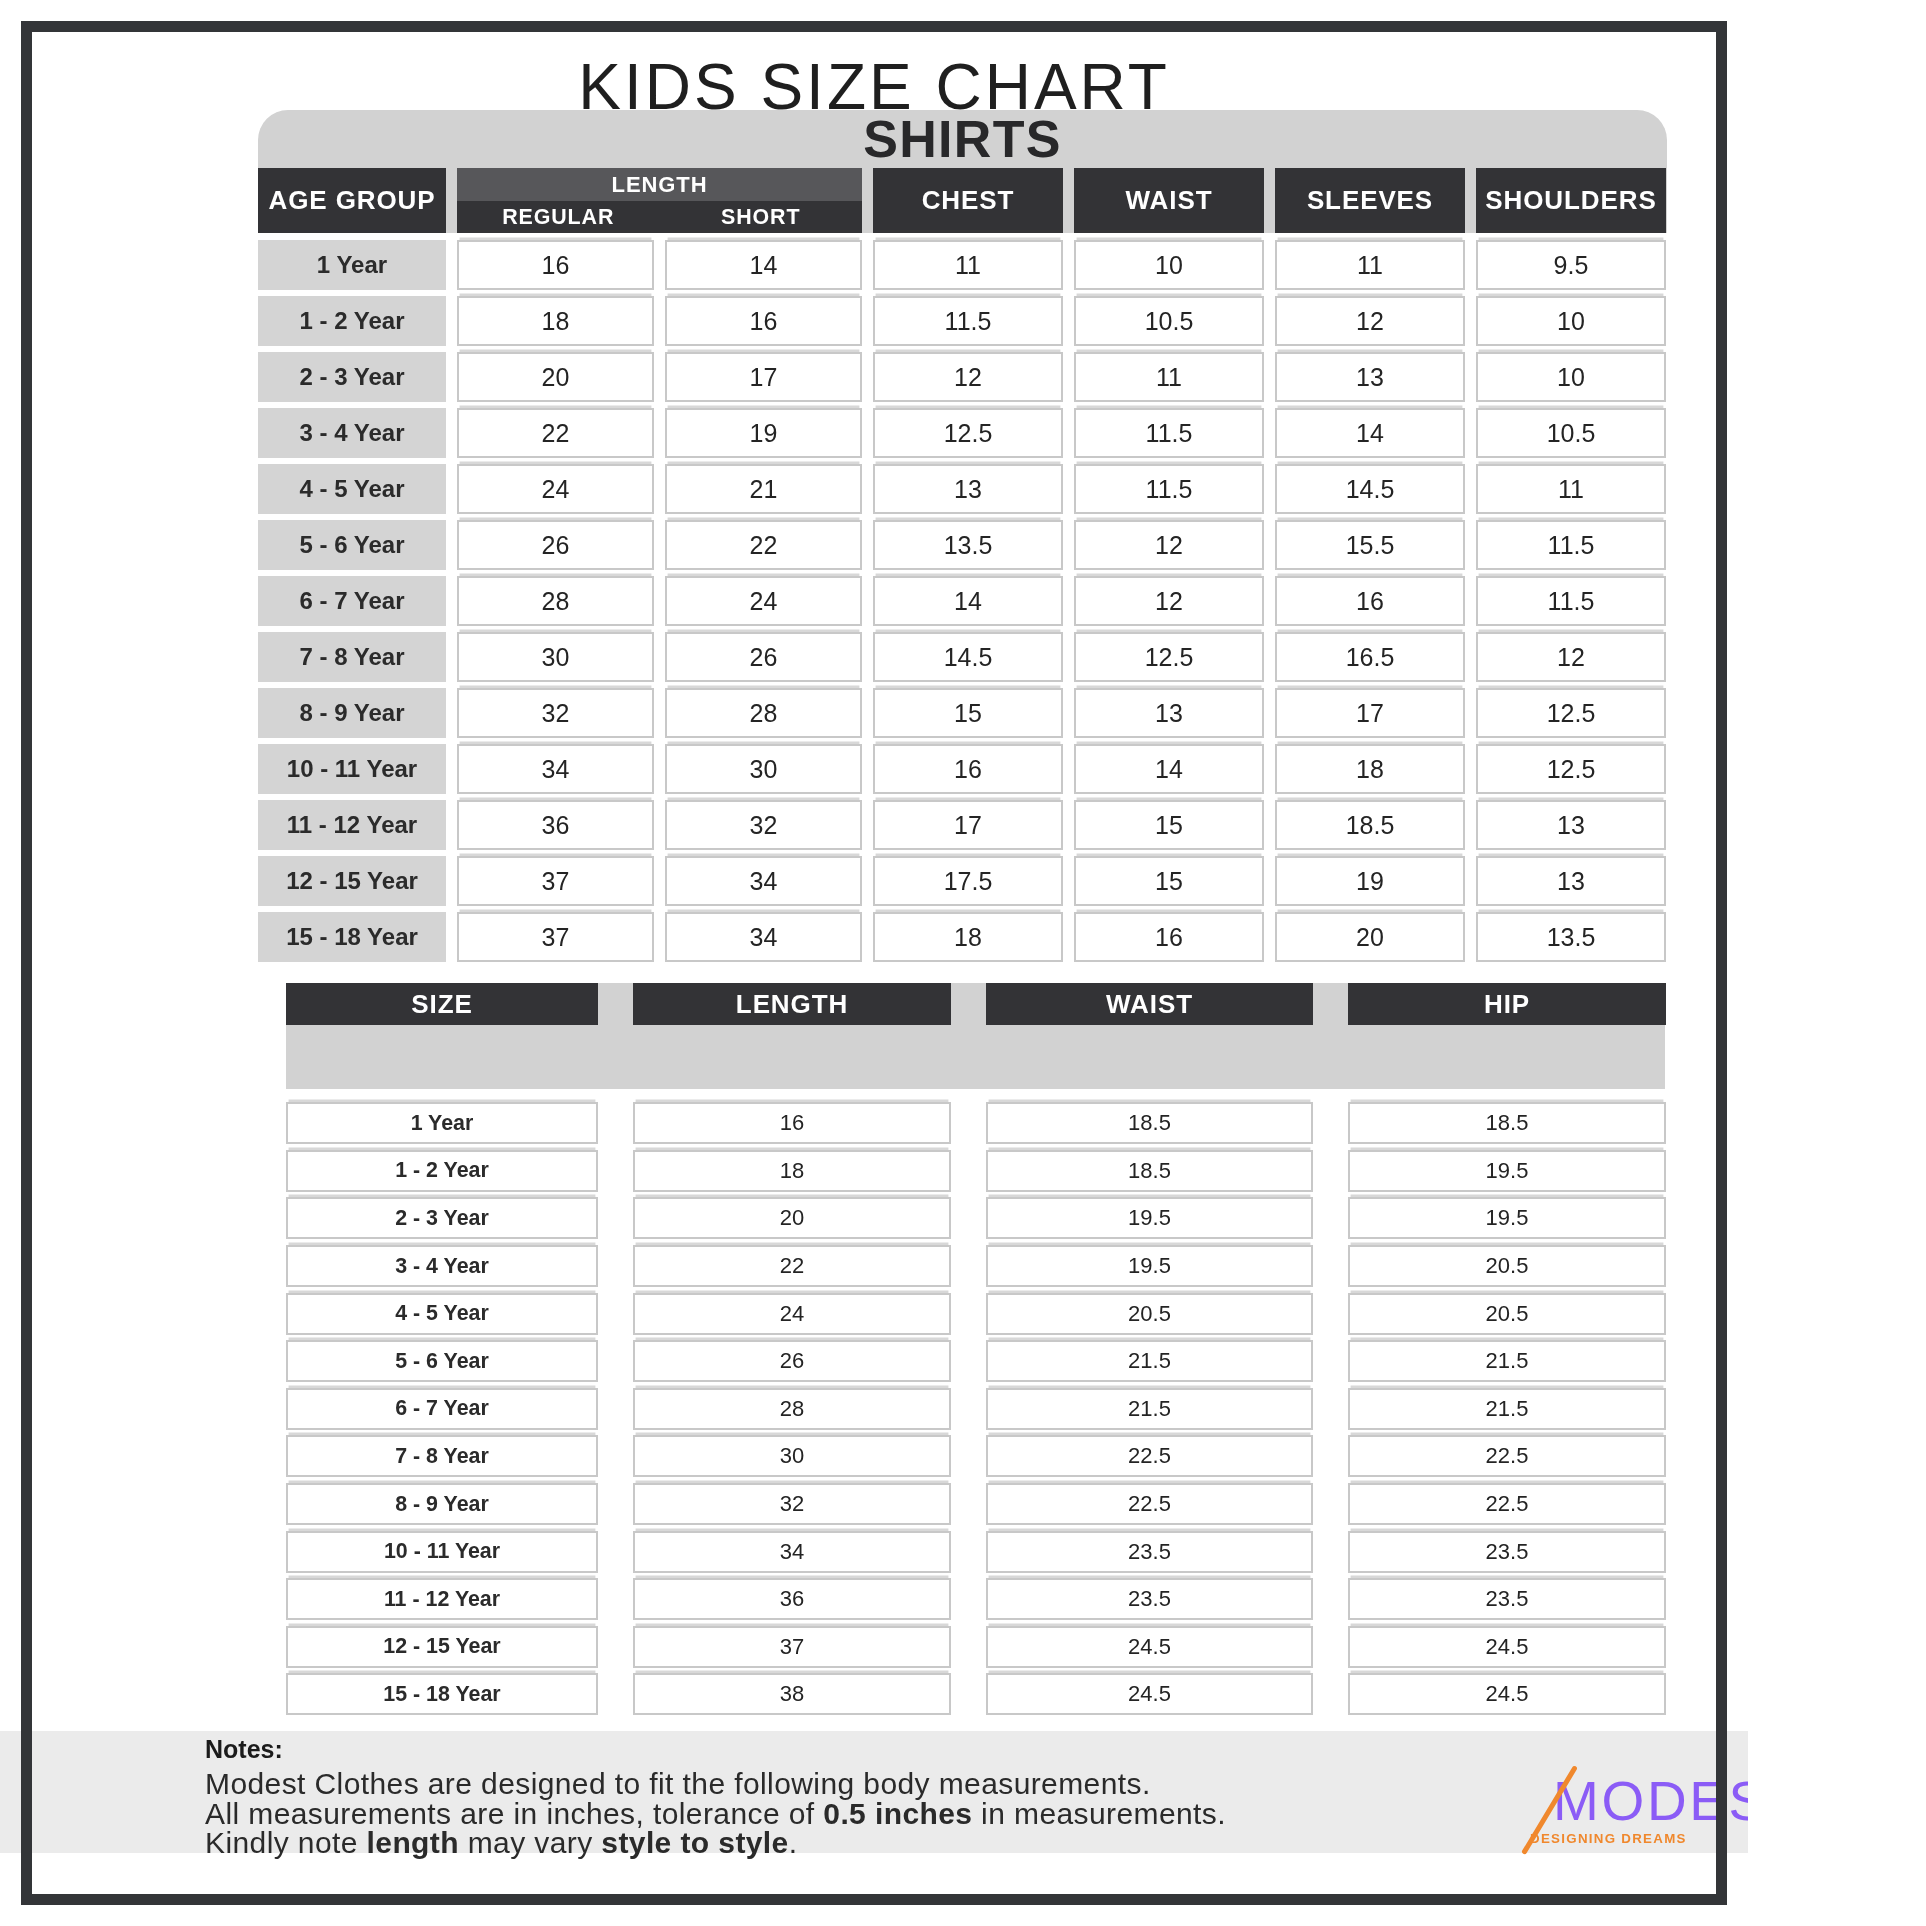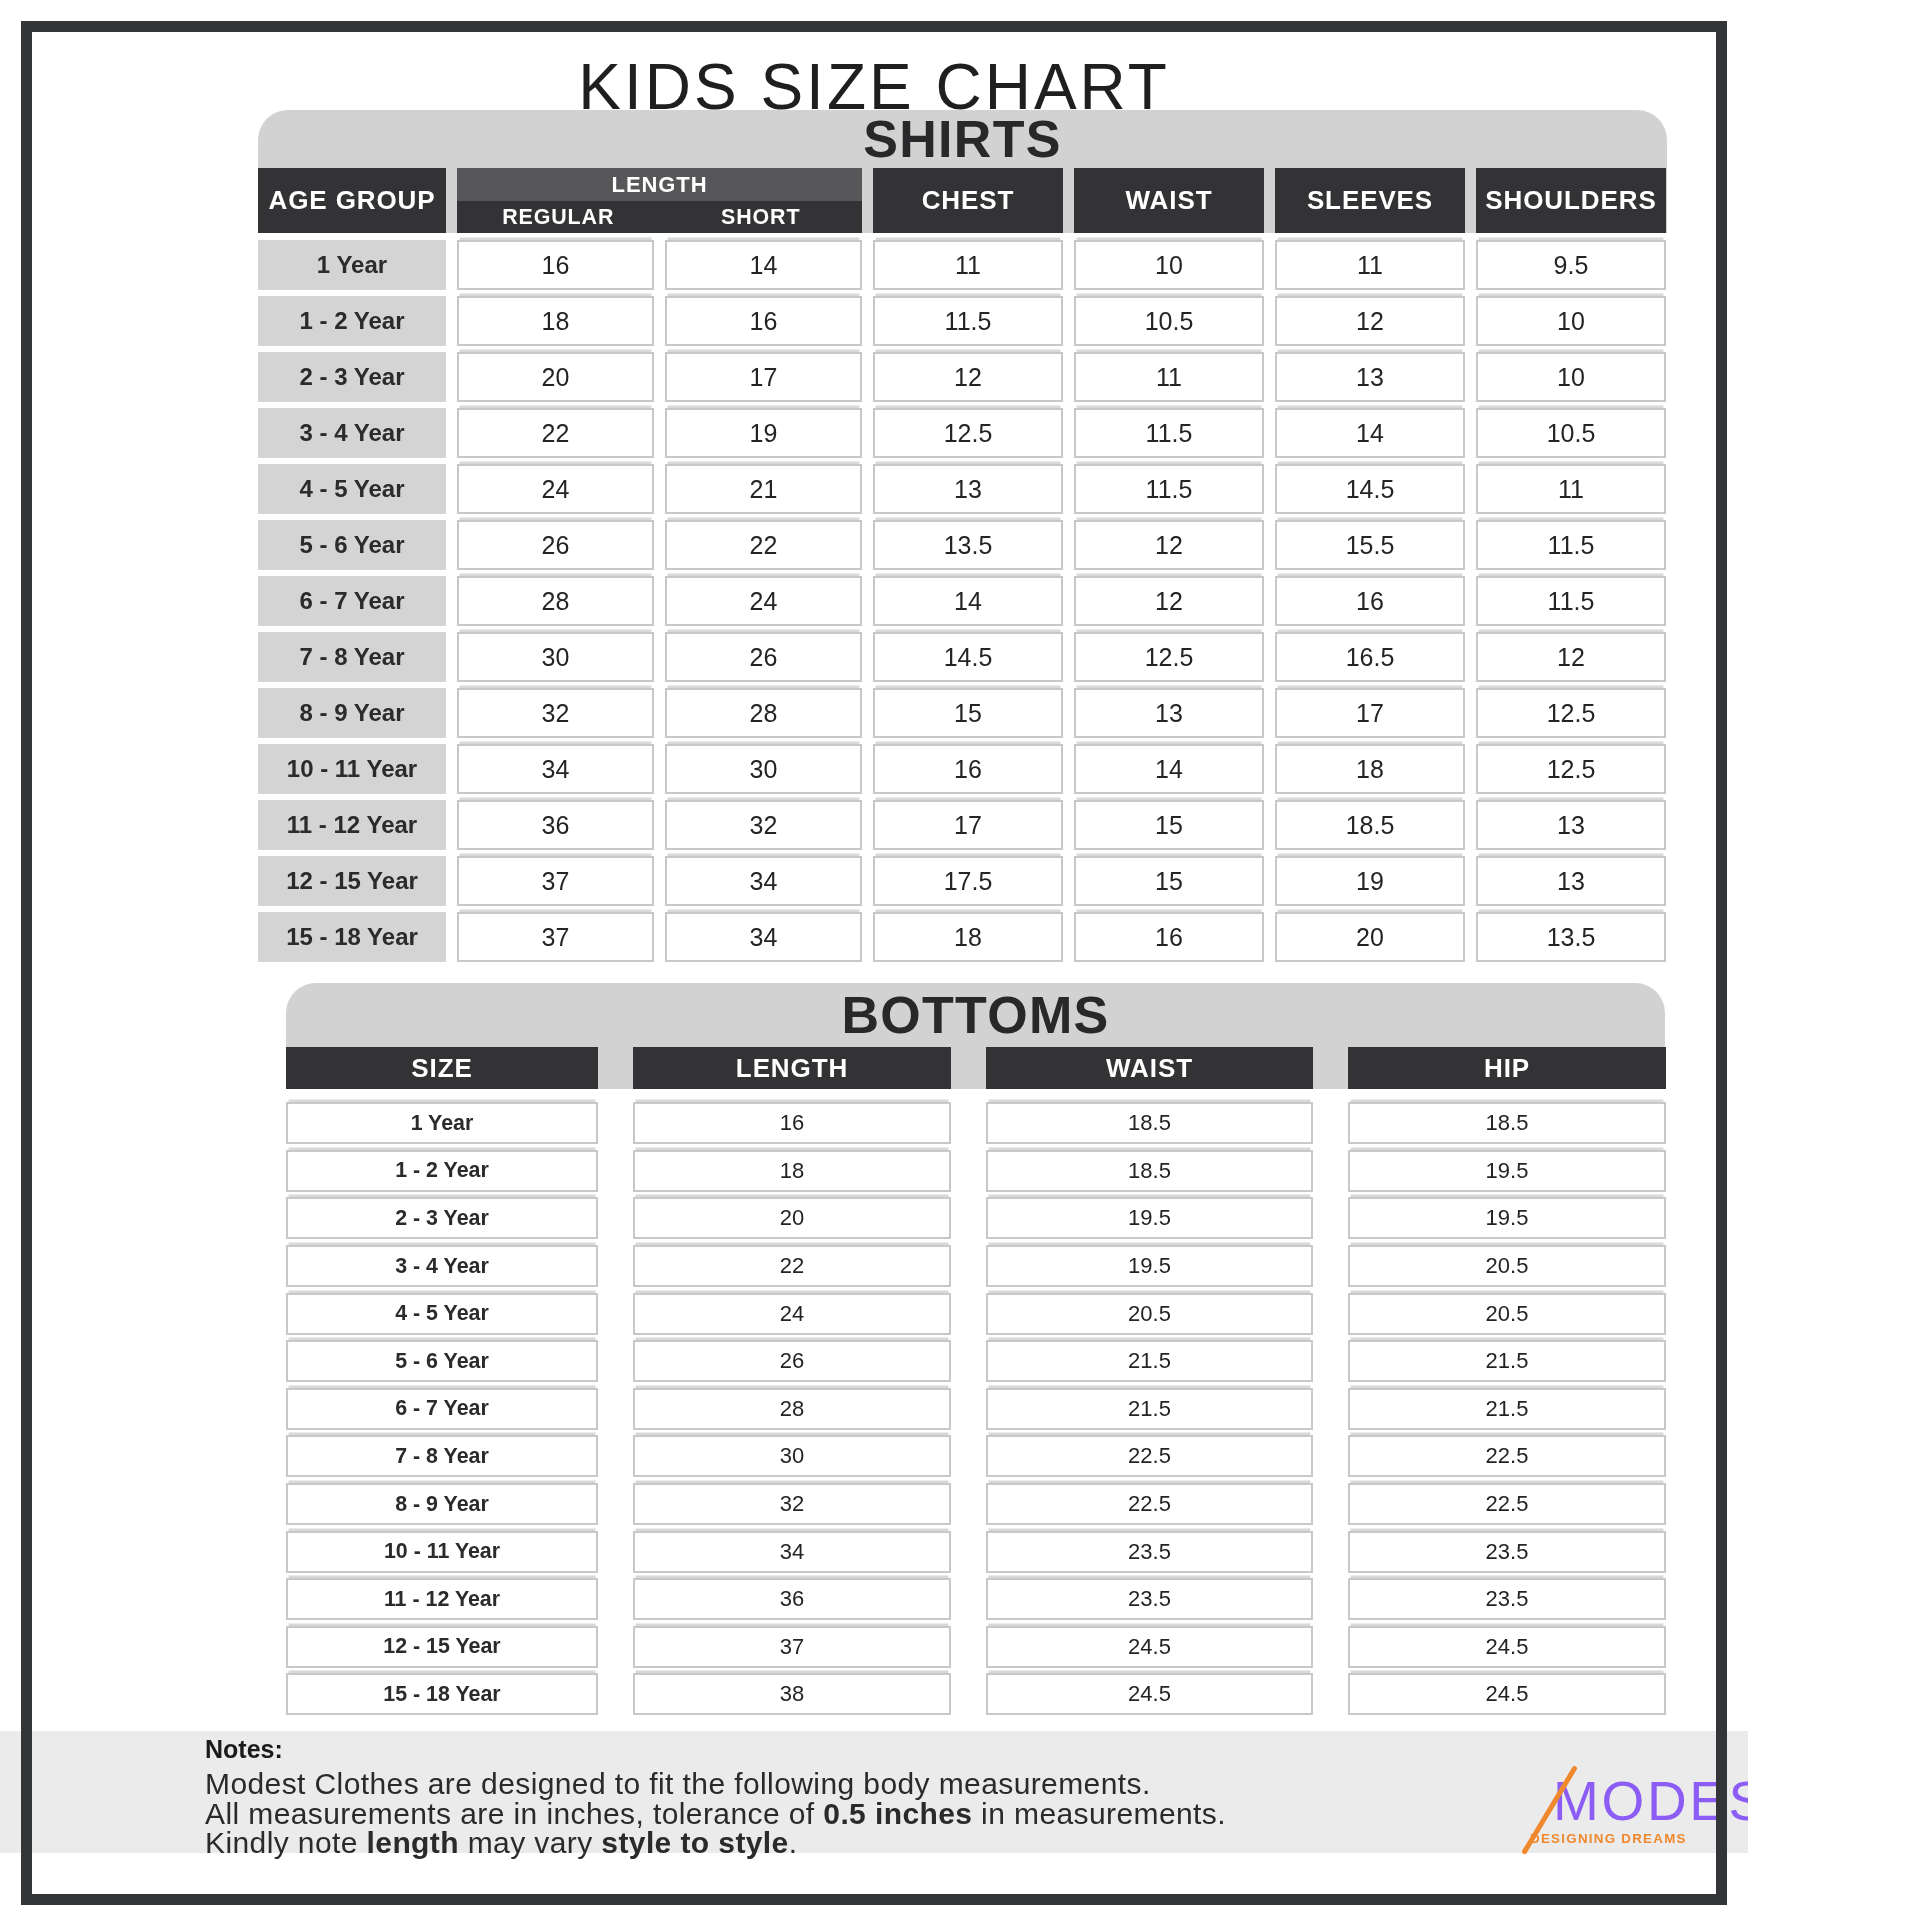--- a/index.html
+++ b/index.html
@@ -205,21 +205,20 @@
         <div class="cell val">34</div>
         <div class="cell val">18</div>
         <div class="cell val">16</div>
         <div class="cell val">20</div>
         <div class="cell val">13.5</div>
       </div>
   </div>
 
   <div class="table-wrap bottoms">
     <div class="banner">
-      <div class="banner-title">BOTTOMS</div>
       <div class="b-grid b-head">
         <div class="hcell">SIZE</div>
         <div class="hcell">LENGTH</div>
         <div class="hcell">WAIST</div>
         <div class="hcell">HIP</div>
       </div>
     </div>
     <div class="b-grid b-body">
         <div class="cell size">1 Year</div>
         <div class="cell bval">16</div>

